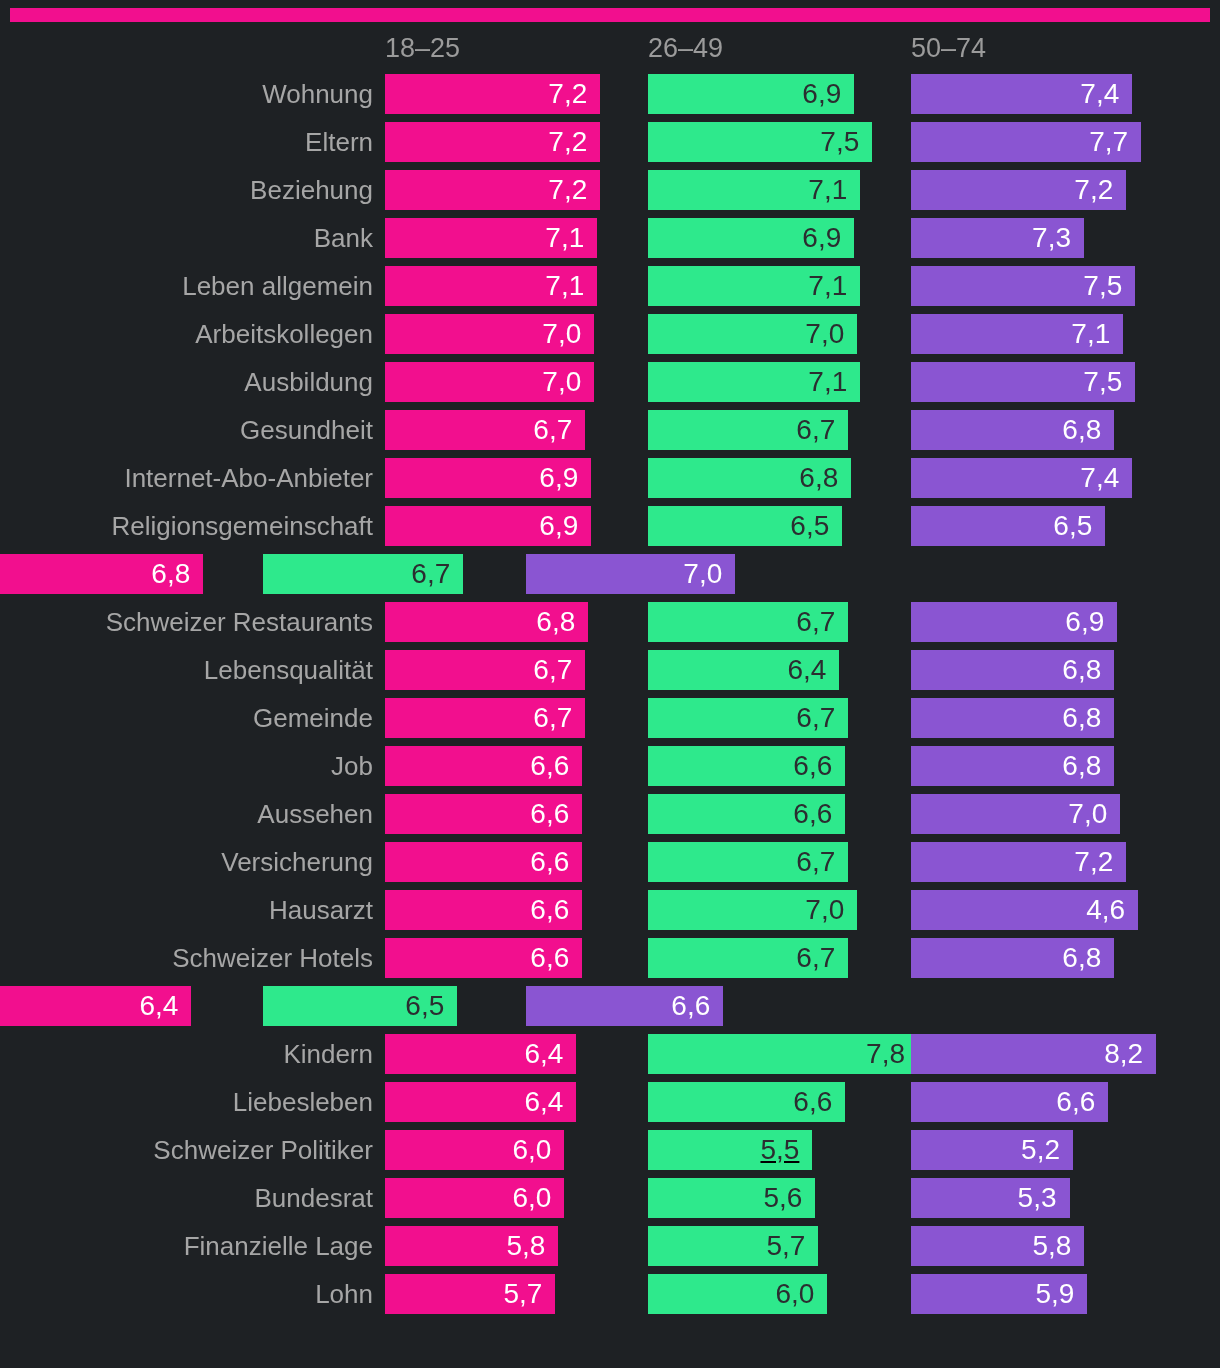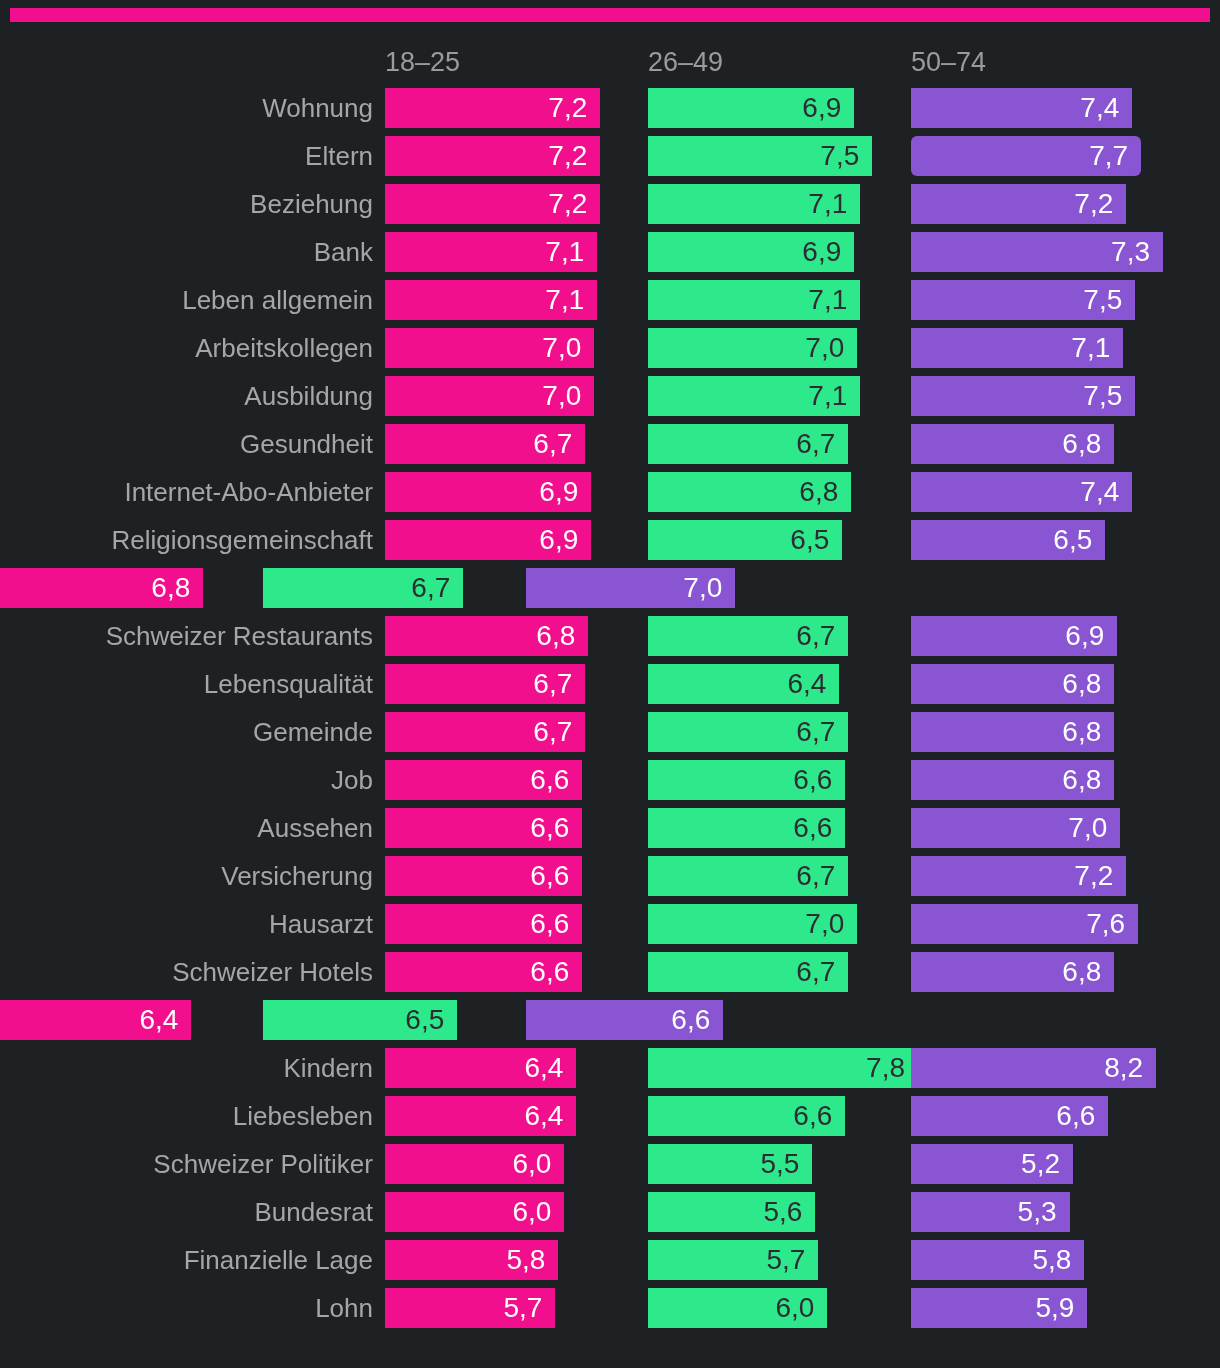--- a/index.html
+++ b/index.html
@@ -11,21 +11,21 @@
   body{
     background:var(--bg);
     font-family:"Liberation Sans", sans-serif;
     position:relative;
     overflow:hidden;
   }
   .top-strip{
     position:absolute; left:10px; top:8px; width:1200px; height:14px;
     background:var(--pink);
   }
-  .chart{ padding-top:48px; }
+  .chart{ padding-top:34px; }
   .header-row{ display:flex; height:28px; }
   .header-spacer{ width:385px; flex:0 0 385px; }
   .col-header{
     width:263px; flex:0 0 263px;
     color:var(--header); font-size:27px; line-height:28px;
   }
   .rows{ margin-top:12px; }
   .row{ display:flex; height:40px; margin-bottom:8px; }
   .row-label{
     width:373px; flex:0 0 373px; margin-right:12px;
@@ -83,21 +83,21 @@
       <div class="bar bar-s0" style="width: 215.3px;">
             <span class="val">7,2</span>
           </div>
     </div>
     <div class="track">
       <div class="bar bar-s1" style="width: 224.3px;">
             <span class="val">7,5</span>
           </div>
     </div>
     <div class="track">
-      <div class="bar bar-s2" style="width: 230.2px; border-radius: 6px;">
+      <div class="bar bar-s2" style="width: 230.2px;">
             <span class="val">7,7</span>
           </div>
     </div>
   </div>
 
   <div class="row">
     <div class="row-label">Beziehung</div>
     <div class="track">
       <div class="bar bar-s0" style="width: 215.3px;">
             <span class="val">7,2</span>
@@ -121,21 +121,21 @@
       <div class="bar bar-s0" style="width: 212.3px;">
             <span class="val">7,1</span>
           </div>
     </div>
     <div class="track">
       <div class="bar bar-s1" style="width: 206.3px;">
             <span class="val">6,9</span>
           </div>
     </div>
     <div class="track">
-      <div class="bar bar-s2" style="width: 252px;">
+      <div class="bar bar-s2" style="width: 173px;">
             <span class="val">7,3</span>
           </div>
     </div>
   </div>
 
   <div class="row">
     <div class="row-label">Leben allgemein</div>
     <div class="track">
       <div class="bar bar-s0" style="width: 212.3px;">
             <span class="val">7,1</span>
@@ -387,21 +387,21 @@
             <span class="val">6,6</span>
           </div>
     </div>
     <div class="track">
       <div class="bar bar-s1" style="width: 209.3px;">
             <span class="val">7,0</span>
           </div>
     </div>
     <div class="track">
       <div class="bar bar-s2" style="width: 227.2px;">
-            <span class="val">7,6</span>
+            <span class="val">4,6</span>
           </div>
     </div>
   </div>
 
   <div class="row">
     <div class="row-label">Schweizer Hotels</div>
     <div class="track">
       <div class="bar bar-s0" style="width: 197.3px;">
             <span class="val">6,6</span>
           </div>
@@ -475,21 +475,21 @@
   </div>
 
   <div class="row">
     <div class="row-label">Schweizer Politiker</div>
     <div class="track">
       <div class="bar bar-s0" style="width: 179.4px;">
             <span class="val">6,0</span>
           </div>
     </div>
     <div class="track">
-      <div class="bar bar-s1" style="width: 164.4px;">
+      <div class="bar bar-s1" style="width: 164.4px; text-decoration: underline;">
             <span class="val">5,5</span>
           </div>
     </div>
     <div class="track">
       <div class="bar bar-s2" style="width: 162px;">
             <span class="val">5,2</span>
           </div>
     </div>
   </div>
 

